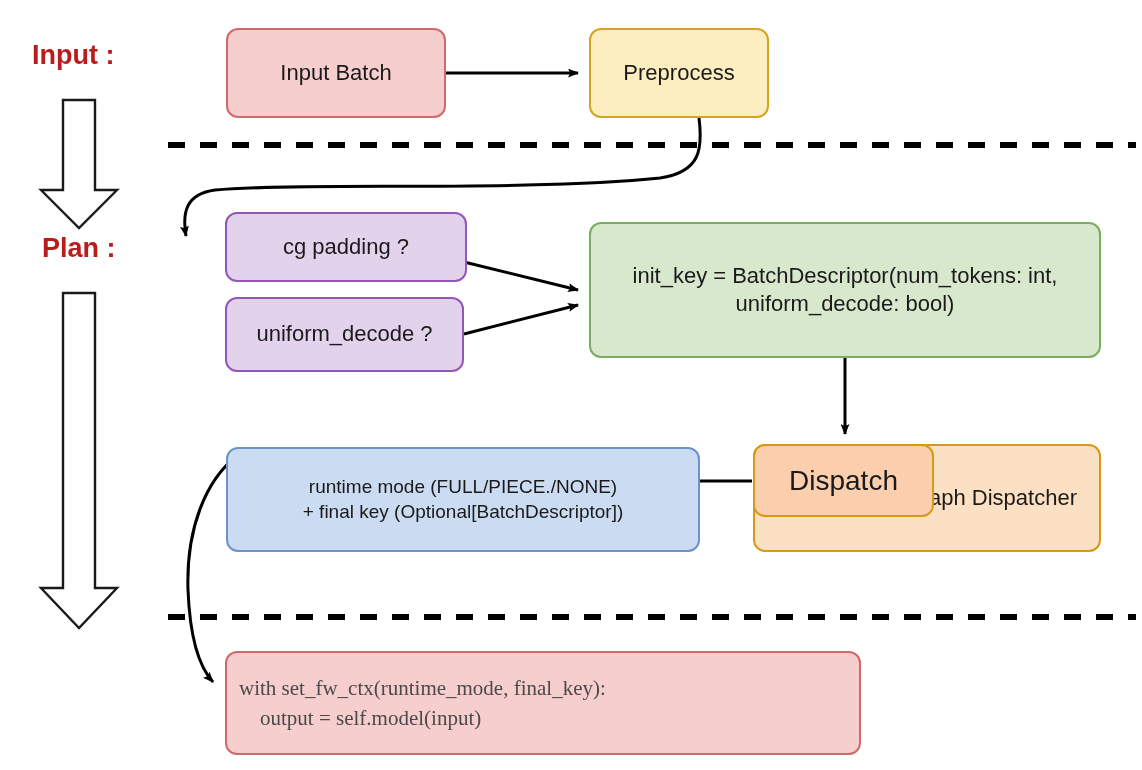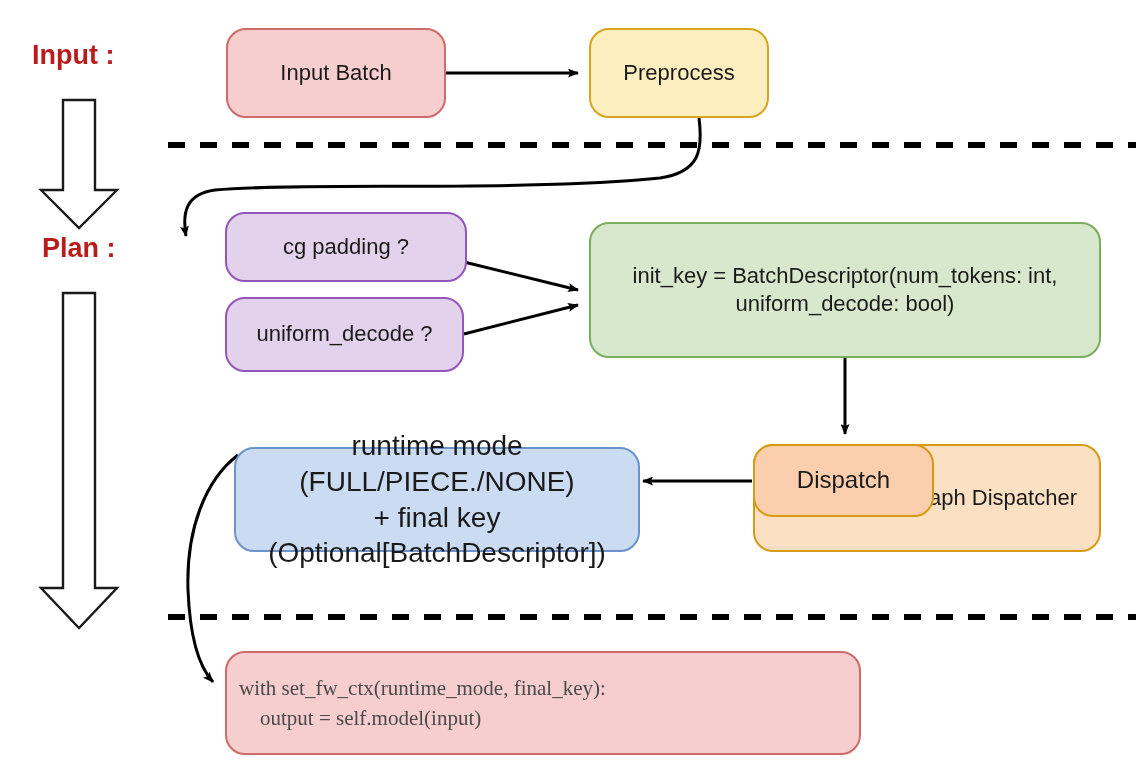--- a/index.html
+++ b/index.html
@@ -32,21 +32,21 @@
     white-space: nowrap;
     letter-spacing: 0px;
   }
   .node {
     position: absolute;
     box-sizing: border-box;
     display: flex;
     align-items: center;
     justify-content: center;
     text-align: center;
-    border-radius: 20px;
+    border-radius: 12px;
     border-width: 2px;
     border-style: solid;
     font-family: "Liberation Sans", sans-serif;
     font-size: 22px;
     color: #1a1a1a;
     line-height: 1.28;
     padding: 2px 8px;
   }
   .node.code {
     font-family: Liberation Serif, serif;
@@ -62,30 +62,30 @@
   #node-input-batch   { left:226px; top:28px;  width:220px; height:90px;
                         background:#f6cecd; border-color:#cf6a6a; }
   #node-preprocess    { left:589px; top:28px;  width:180px; height:90px;
                         background:#fdeebf; border-color:#d6a41f; }
   #node-cg-padding    { left:225px; top:212px; width:242px; height:70px;
                         background:#e2d2ec; border-color:#9456b8; }
   #node-uniform-decode{ left:225px; top:297px; width:239px; height:75px;
                         background:#e2d2ec; border-color:#9456b8; }
   #node-init-key      { left:589px; top:222px; width:512px; height:136px;
                         background:#d7e8cc; border-color:#7aad5e; }
-  #node-runtime-mode  { left:234px; top:447px; width:406px; height:105px;
+  #node-runtime-mode  { left:226px; top:447px; width:474px; height:105px;
                         background:#cbdcf2; border-color:#6b92c9;
-                        font-size:28px; }
+                        font-size:19px; }
   #node-dispatcher    { left:753px; top:444px; width:348px; height:108px;
                         background:#fce0c3; border-color:#d69a14;
                         justify-content:flex-end; align-items:center;
                         padding-right:22px; }
   #node-dispatch      { left:753px; top:444px; width:181px; height:73px;
                         background:#fbcfae; border-color:#d69a14;
-                        font-size:24px; z-index:3; }
+                        font-size:28px; z-index:3; }
   #node-exec-code     { left:225px; top:651px; width:636px; height:104px;
                         background:#f6cecd; border-color:#cf6a6a; }
   #label-input   { left:32px;  top:40px;  }
   #label-plan    { left:42px;  top:233px; }
   #label-execute { left:16px;  top:673px; }
 </style>
 </head>
 <body>
 
 <div id="canvas">

